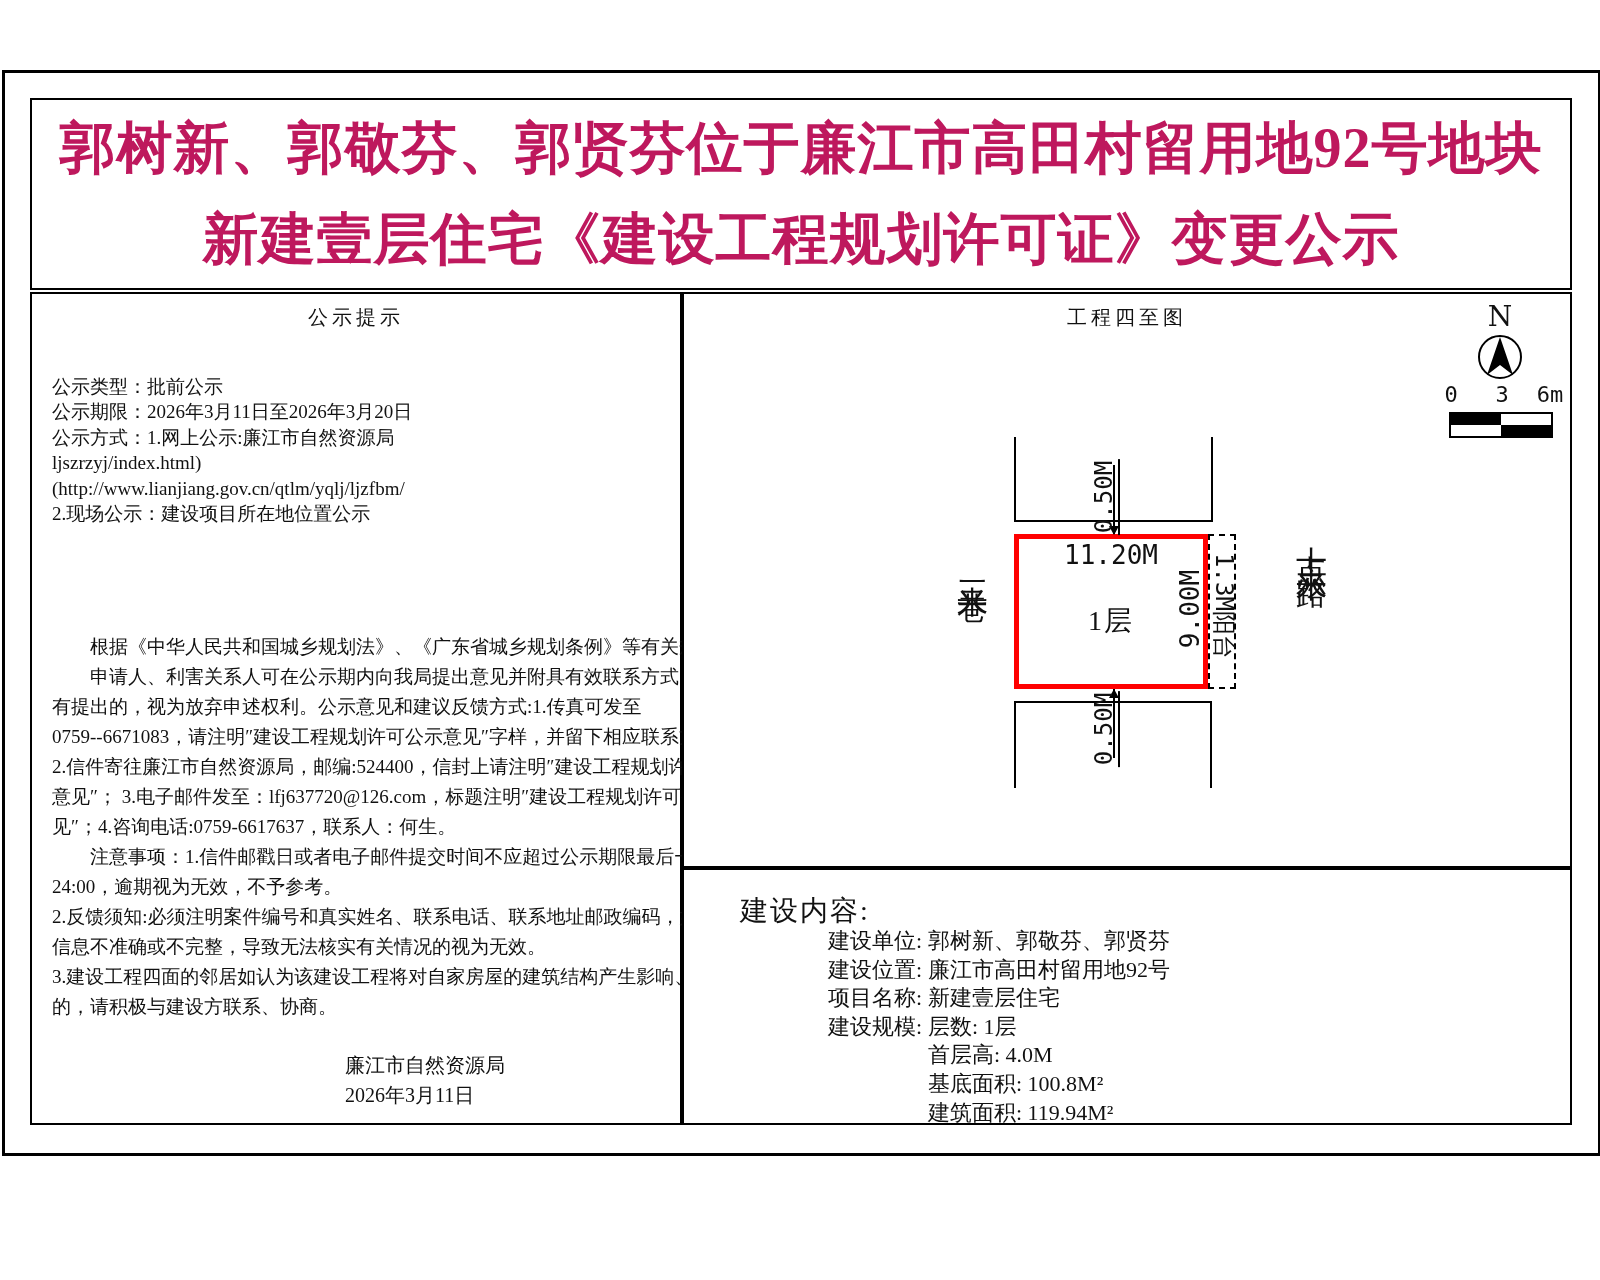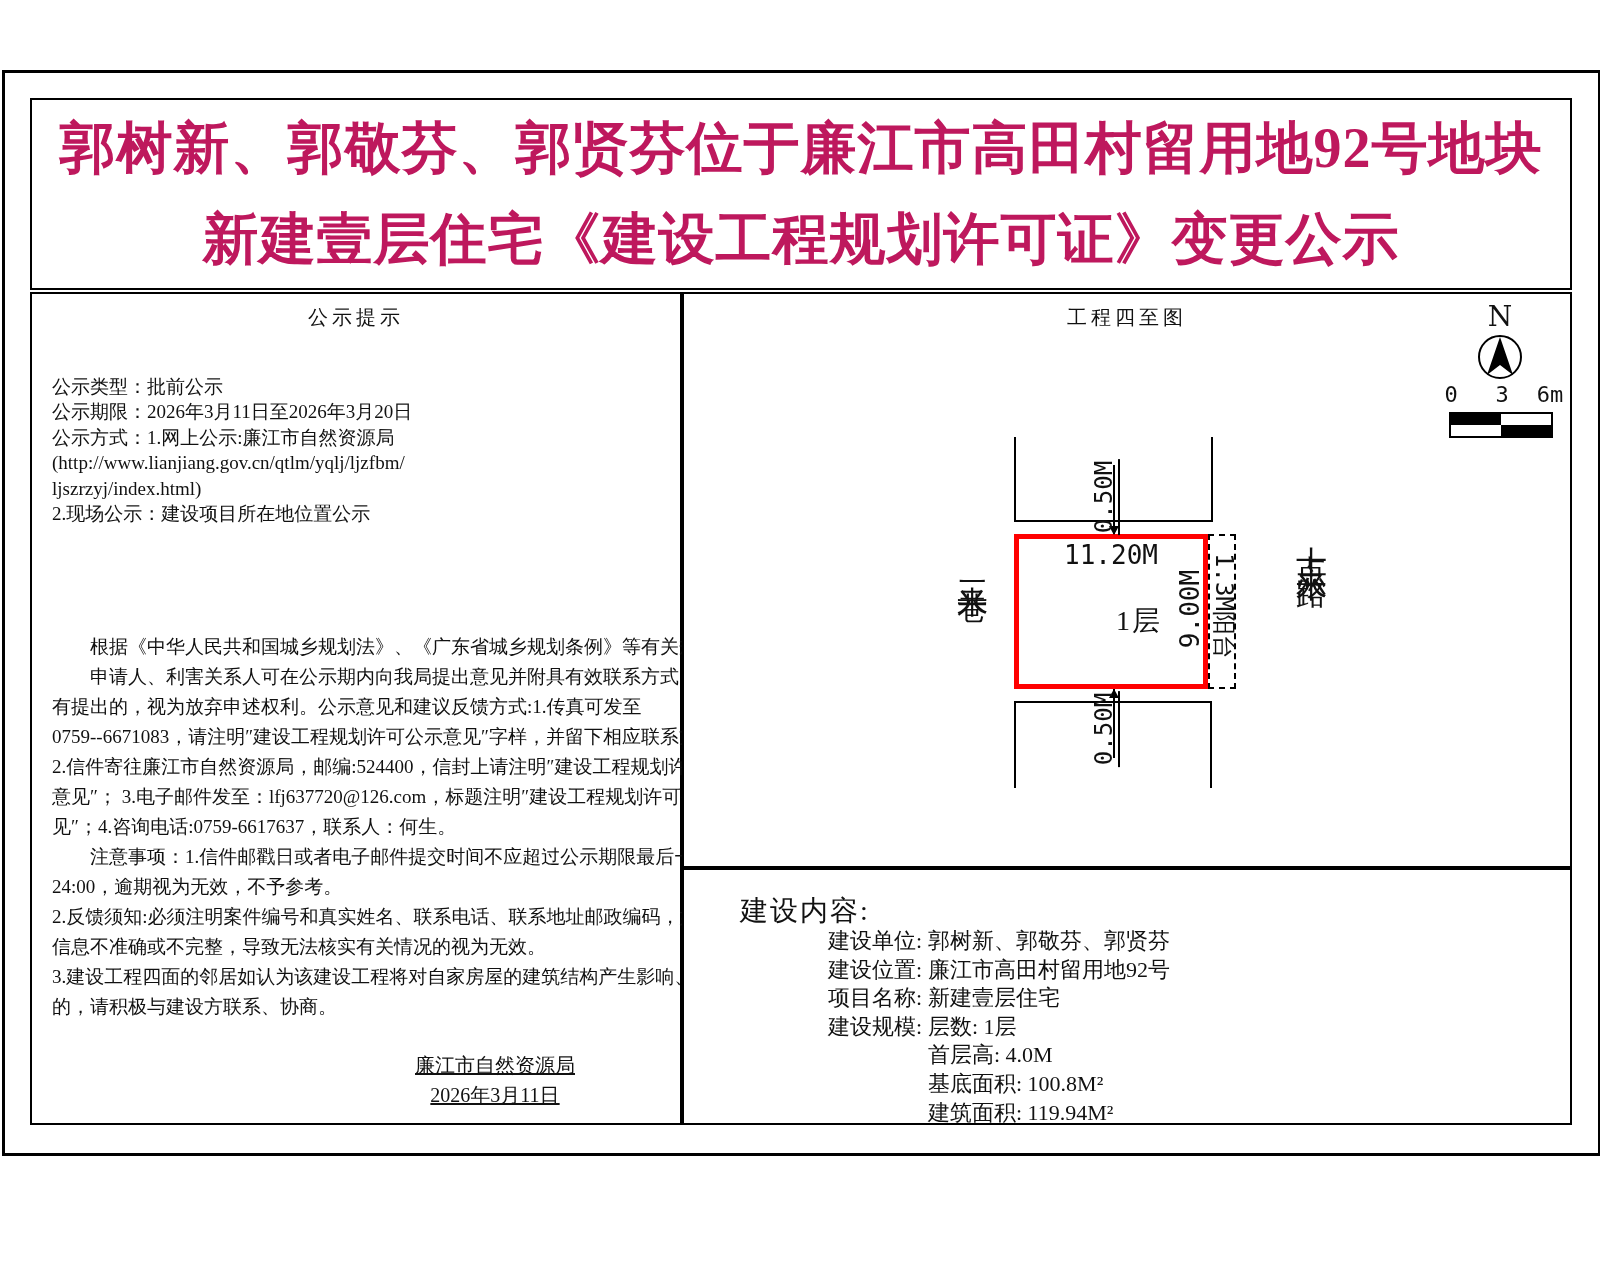--- a/index.html
+++ b/index.html
@@ -11,41 +11,41 @@
              display:flex;flex-direction:column;justify-content:center;align-items:center;}
   .title-line{font-size:56px;font-weight:bold;color:#be185d;line-height:91px;white-space:nowrap;
               letter-spacing:1px;}
   .panel{border:2px solid #000;box-sizing:border-box;background:#fff;}
   .left-panel{left:30px;top:292px;width:652px;height:833px;}
   .plan-panel{left:682px;top:292px;width:890px;height:576px;}
   .content-panel{left:682px;top:868px;width:890px;height:257px;font-family:Liberation Serif, serif;}
   .panel-heading{font-size:20px;letter-spacing:4px;text-align:center;width:100%;}
   .info-block{left:20px;top:80px;width:616px;font-size:19px;line-height:25.4px;white-space:nowrap;}
   .body-block{left:20px;top:338px;width:620px;font-size:19px;line-height:30px;white-space:nowrap;}
-  .sig-block{left:313px;top:756px;width:300px;text-align:center;font-size:20px;line-height:30px;text-decoration:underline;}
+  .sig-block{left:313px;top:756px;width:300px;font-size:20px;line-height:30px;}
   .content-heading{left:56px;top:22px;font-size:28px;letter-spacing:2px;}
   .items-block{left:112px;top:56px;font-size:22px;}
   .item-row{height:28.6px;display:flex;white-space:nowrap;margin-left:32px;}
   .item-label{display:inline-block;width:100px;}
   .item-value{display:inline-block;}
   
   .north-n{left:816px;top:6px;transform:translateX(-50%);font-size:28px;font-family:"DejaVu Serif",serif;}
   .compass{left:793px;top:40px;width:46px;height:46px;}
   .scale-label{transform:translateX(-50%);font-size:22px;font-family:"DejaVu Sans Mono",monospace;top:88px;}
   .scale-bar{left:765px;top:118px;width:104px;height:26px;border:2px solid #000;box-sizing:border-box;}
   .scale-cell{position:absolute;width:50px;height:11px;}
   
   .blk{box-sizing:border-box;}
   .blk-top{left:330px;top:143px;width:199px;height:85px;border-left:2px solid #000;border-right:2px solid #000;border-bottom:2px solid #000;}
   .blk-bottom{left:330px;top:407px;width:198px;height:87px;border-left:2px solid #000;border-right:2px solid #000;border-top:2px solid #000;}
   .building{left:330px;top:240px;width:194px;height:155px;border:5px solid #ff0000;box-sizing:border-box;}
   .balcony{left:524px;top:240px;width:28px;height:155px;border:2px dashed #000;box-sizing:border-box;}
   .dim-font{font-family:"DejaVu Sans Mono",monospace;}
   .dim-w{left:330px;top:246px;width:194px;text-align:center;font-size:26px;}
-  .bldg-label{left:330px;top:308px;width:194px;text-align:center;font-size:28px;letter-spacing:2px;padding-left:28px;}
+  .bldg-label{left:330px;top:308px;width:194px;text-align:center;font-size:28px;letter-spacing:2px;}
   .dim-line{width:2px;background:#000;left:429px;}
   .dim-line-top{top:171px;height:69px;}
   .dim-line-bottom{top:395px;height:69px;}
   .arrow-down{left:425px;top:232px;width:0;height:0;border-left:5px solid transparent;border-right:5px solid transparent;border-top:9px solid #000;}
   .arrow-up{left:425px;top:395px;width:0;height:0;border-left:5px solid transparent;border-right:5px solid transparent;border-bottom:9px solid #000;}
   .rot-ccw{transform:translate(-50%,-50%) rotate(-90deg);white-space:nowrap;}
   .rot-cw{transform:translate(-50%,-50%) rotate(90deg);white-space:nowrap;}
   .dim-gap-top{left:421px;top:203px;font-size:24px;border-bottom:2px solid #000;padding:0 2px;}
   .dim-gap-bottom{left:421px;top:435px;font-size:24px;border-bottom:2px solid #000;padding:0 2px;}
   .dim-h{left:506px;top:315px;font-size:26px;}
@@ -64,22 +64,22 @@
     <div class="title-line">郭树新、郭敬芬、郭贤芬位于廉江市高田村留用地92号地块</div>
     <div class="title-line">新建壹层住宅《建设工程规划许可证》变更公示</div>
   </div>
 
   <div class="abs panel left-panel">
     <div class="abs panel-heading" style="top:10px;">公示提示</div>
     <div class="abs info-block">
       <div>公示类型：批前公示</div>
       <div>公示期限：2026年3月11日至2026年3月20日</div>
       <div>公示方式：1.网上公示:廉江市自然资源局</div>
+      <div> ljszrzyj/index.html)</div>
       <div>(http://www.lianjiang.gov.cn/qtlm/yqlj/ljzfbm/</div>
-      <div> ljszrzyj/index.html)</div>
       <div>2.现场公示：建设项目所在地位置公示</div>
     </div>
     <div class="abs body-block">
       <div>　　根据《中华人民共和国城乡规划法》、《广东省城乡规划条例》等有关规定，现</div>
       <div>　　申请人、利害关系人可在公示期内向我局提出意见并附具有效联系方式，逾期没</div>
       <div>有提出的，视为放弃申述权利。公示意见和建议反馈方式:1.传真可发至</div>
       <div>0759--6671083，请注明″建设工程规划许可公示意见″字样，并留下相应联系方式；</div>
       <div>2.信件寄往廉江市自然资源局，邮编:524400，信封上请注明″建设工程规划许可公示</div>
       <div>意见″； 3.电子邮件发至：lfj637720@126.com，标题注明″建设工程规划许可公示意</div>
       <div>见″；4.咨询电话:0759-6617637，联系人：何生。</div>

